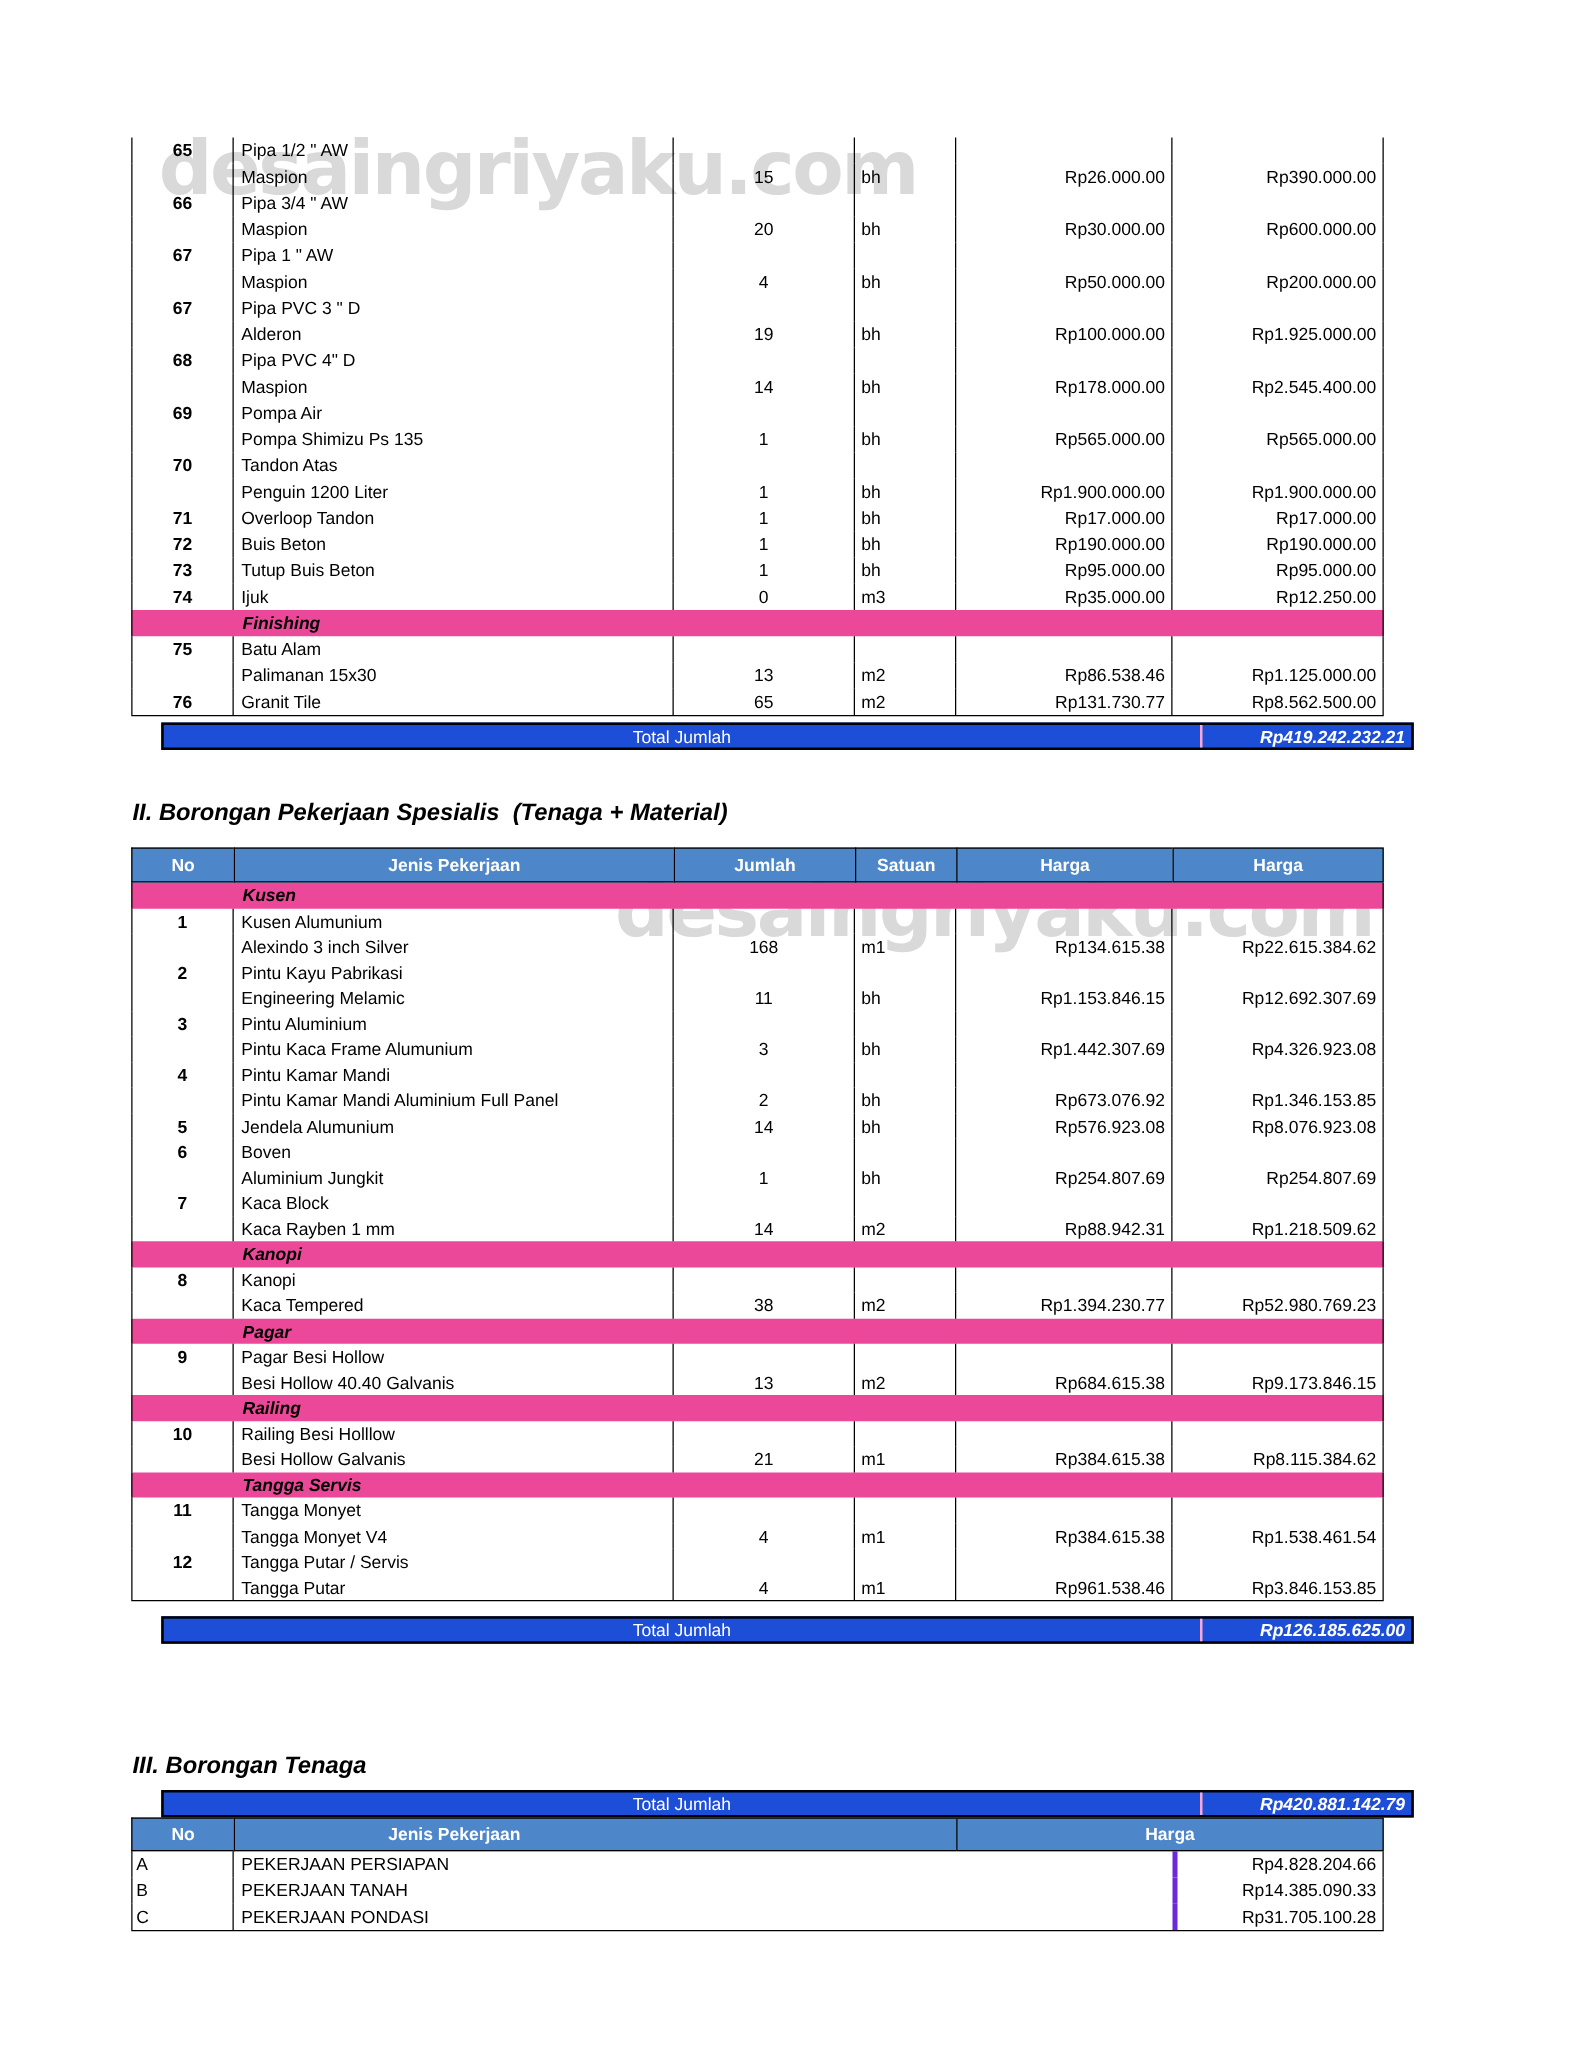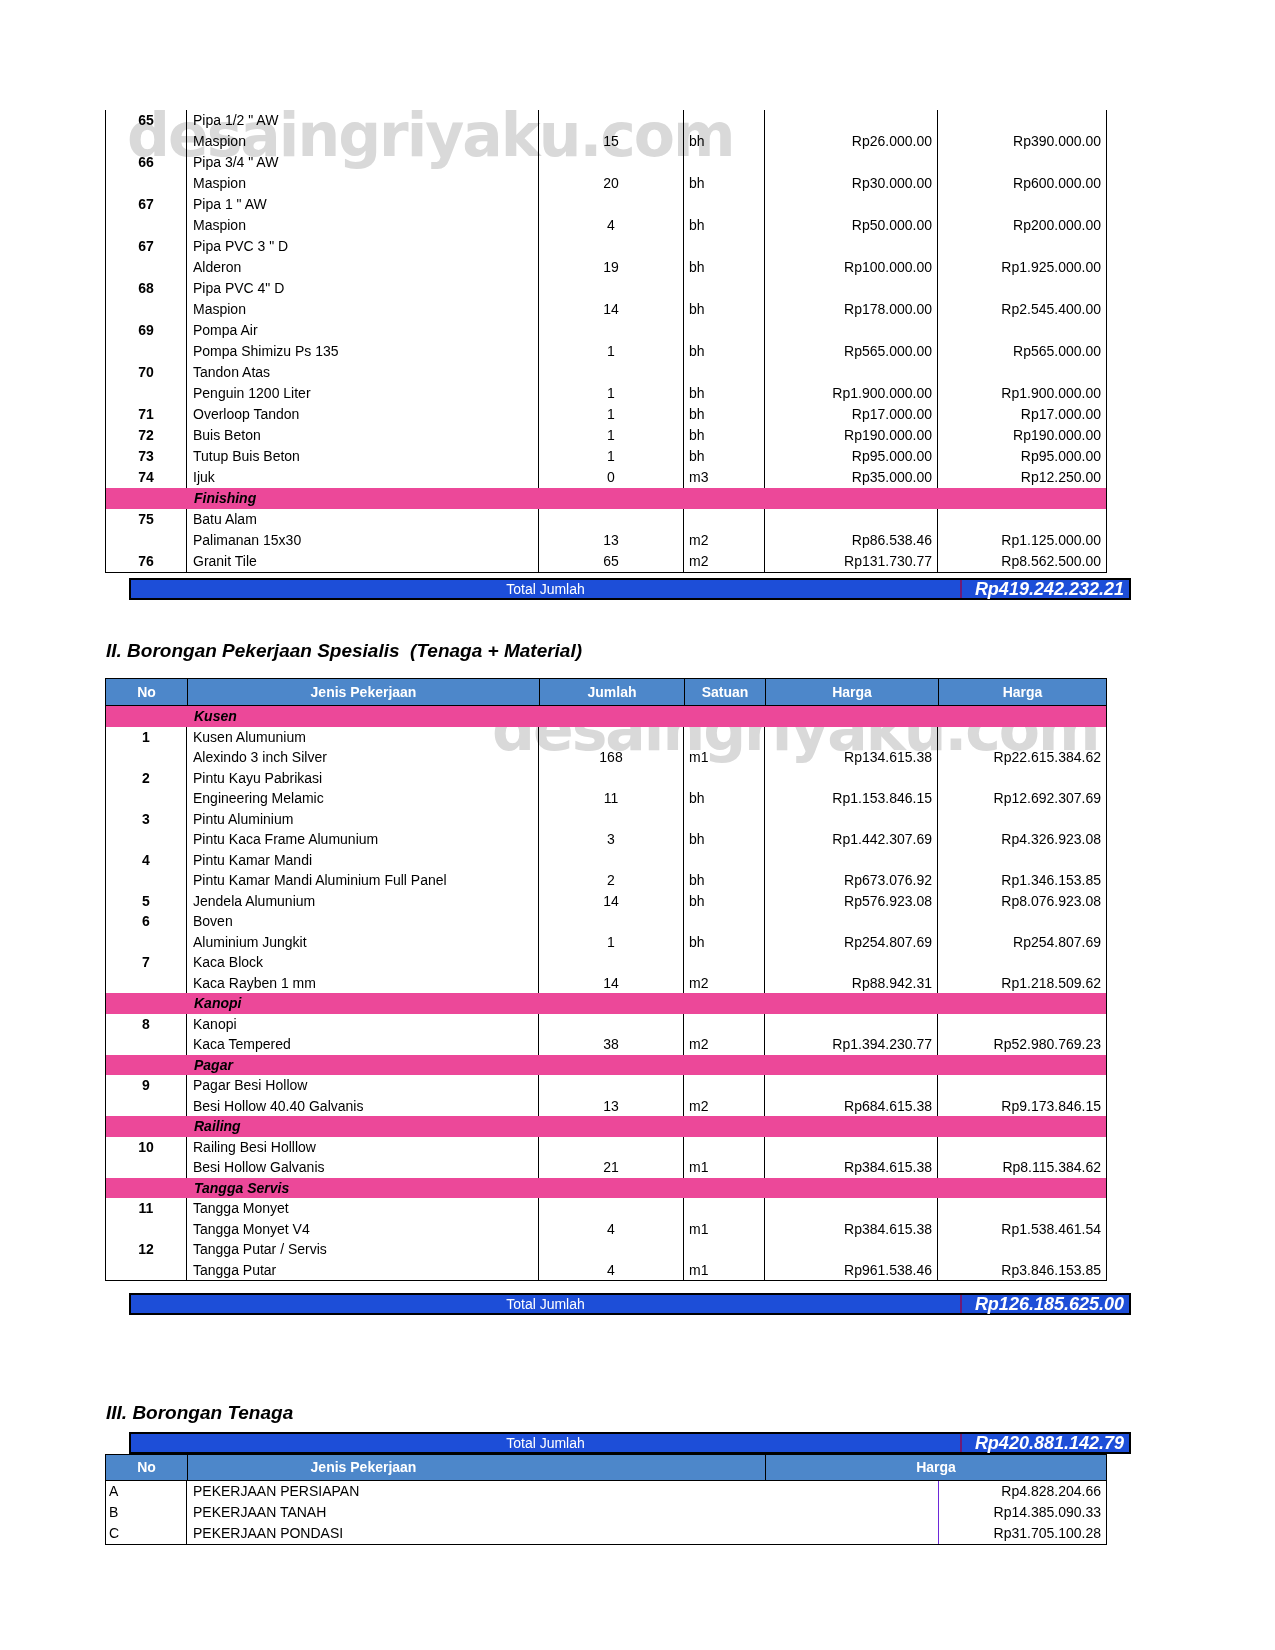--- a/index.html
+++ b/index.html
@@ -38,21 +38,21 @@
   #s2-table{top:678px;}
 
   .hdr{display:grid;grid-template-columns:82px 352px 145px 81px 173px 169px;height:28px;}
   .hdr .hc{box-sizing:border-box;background:#4d87ca;border:1px solid #000;border-right-width:0;
            color:#fff;font-weight:bold;font-size:14px;text-align:center;line-height:26px;}
   .hdr .hc:last-child{border-right-width:1px;}
 
   .bar{position:absolute;left:105px;width:1002px;height:22px;background:#1d4ed8;
        border:2px solid #000;box-sizing:border-box;display:flex;z-index:2;margin-left:24px;}
   .bar .blabel{width:829px;color:#fff;font-size:14px;text-align:center;line-height:18px;}
-  .bar .bval{flex:1;border-left:2px solid #701a75;color:#fff;font-size:18px;font-weight:bold;
+  .bar .bval{flex:1;border-left:2px solid #f9a8d4;color:#fff;font-size:14px;font-weight:bold;
              font-style:italic;text-align:right;padding-right:5px;line-height:18px;box-sizing:border-box;}
   #s1-bar{top:578px;}
   #s2-bar{top:1293px;}
   #s3-bar{top:1432px;}
 
   .title{position:absolute;left:106px;font-size:19px;font-weight:bold;font-style:italic;white-space:pre;}
   #s2-title{top:640px;}
   #s3-title{top:1402px;}
 
   
@@ -60,21 +60,21 @@
           grid-template-columns:82px 578px 342px;height:27px;}
   #s3-hdr .hc{box-sizing:border-box;background:#4d87ca;border:1px solid #000;border-right-width:0;
               color:#fff;font-weight:bold;font-size:14px;text-align:center;line-height:25px;}
   #s3-hdr .hc:last-child{border-right-width:1px;}
   #s3-hdr .s3-jenis-h{padding-right:226px;}
   #s3-body{position:absolute;left:105px;top:1481px;width:1002px;border-bottom:1px solid #000;}
   #s3-body .row3{display:grid;grid-template-columns:82px 751px 169px;height:21px;}
   #s3-body .c3{box-sizing:border-box;font-size:14px;line-height:21px;white-space:pre;}
   #s3-body .n3{border-left:1px solid #000;border-right:1px solid #000;padding-left:3px;}
   #s3-body .j3{padding-left:6px;}
-  #s3-body .v3{border-left:1px solid #6d28d9;border-right:1px solid #000;text-align:right;padding-right:5px;}
+  #s3-body .v3{border-left:4px solid #6d28d9;border-right:1px solid #000;text-align:right;padding-right:5px;}
 </style>
 </head>
 <body>
 
 <div class="wm" id="wm1">desaingriyaku.com</div>
 <div class="wm" id="wm2">desaingriyaku.com</div>
 
 <div class="layer">
 
   <div class="tbl s1" id="s1-table">

